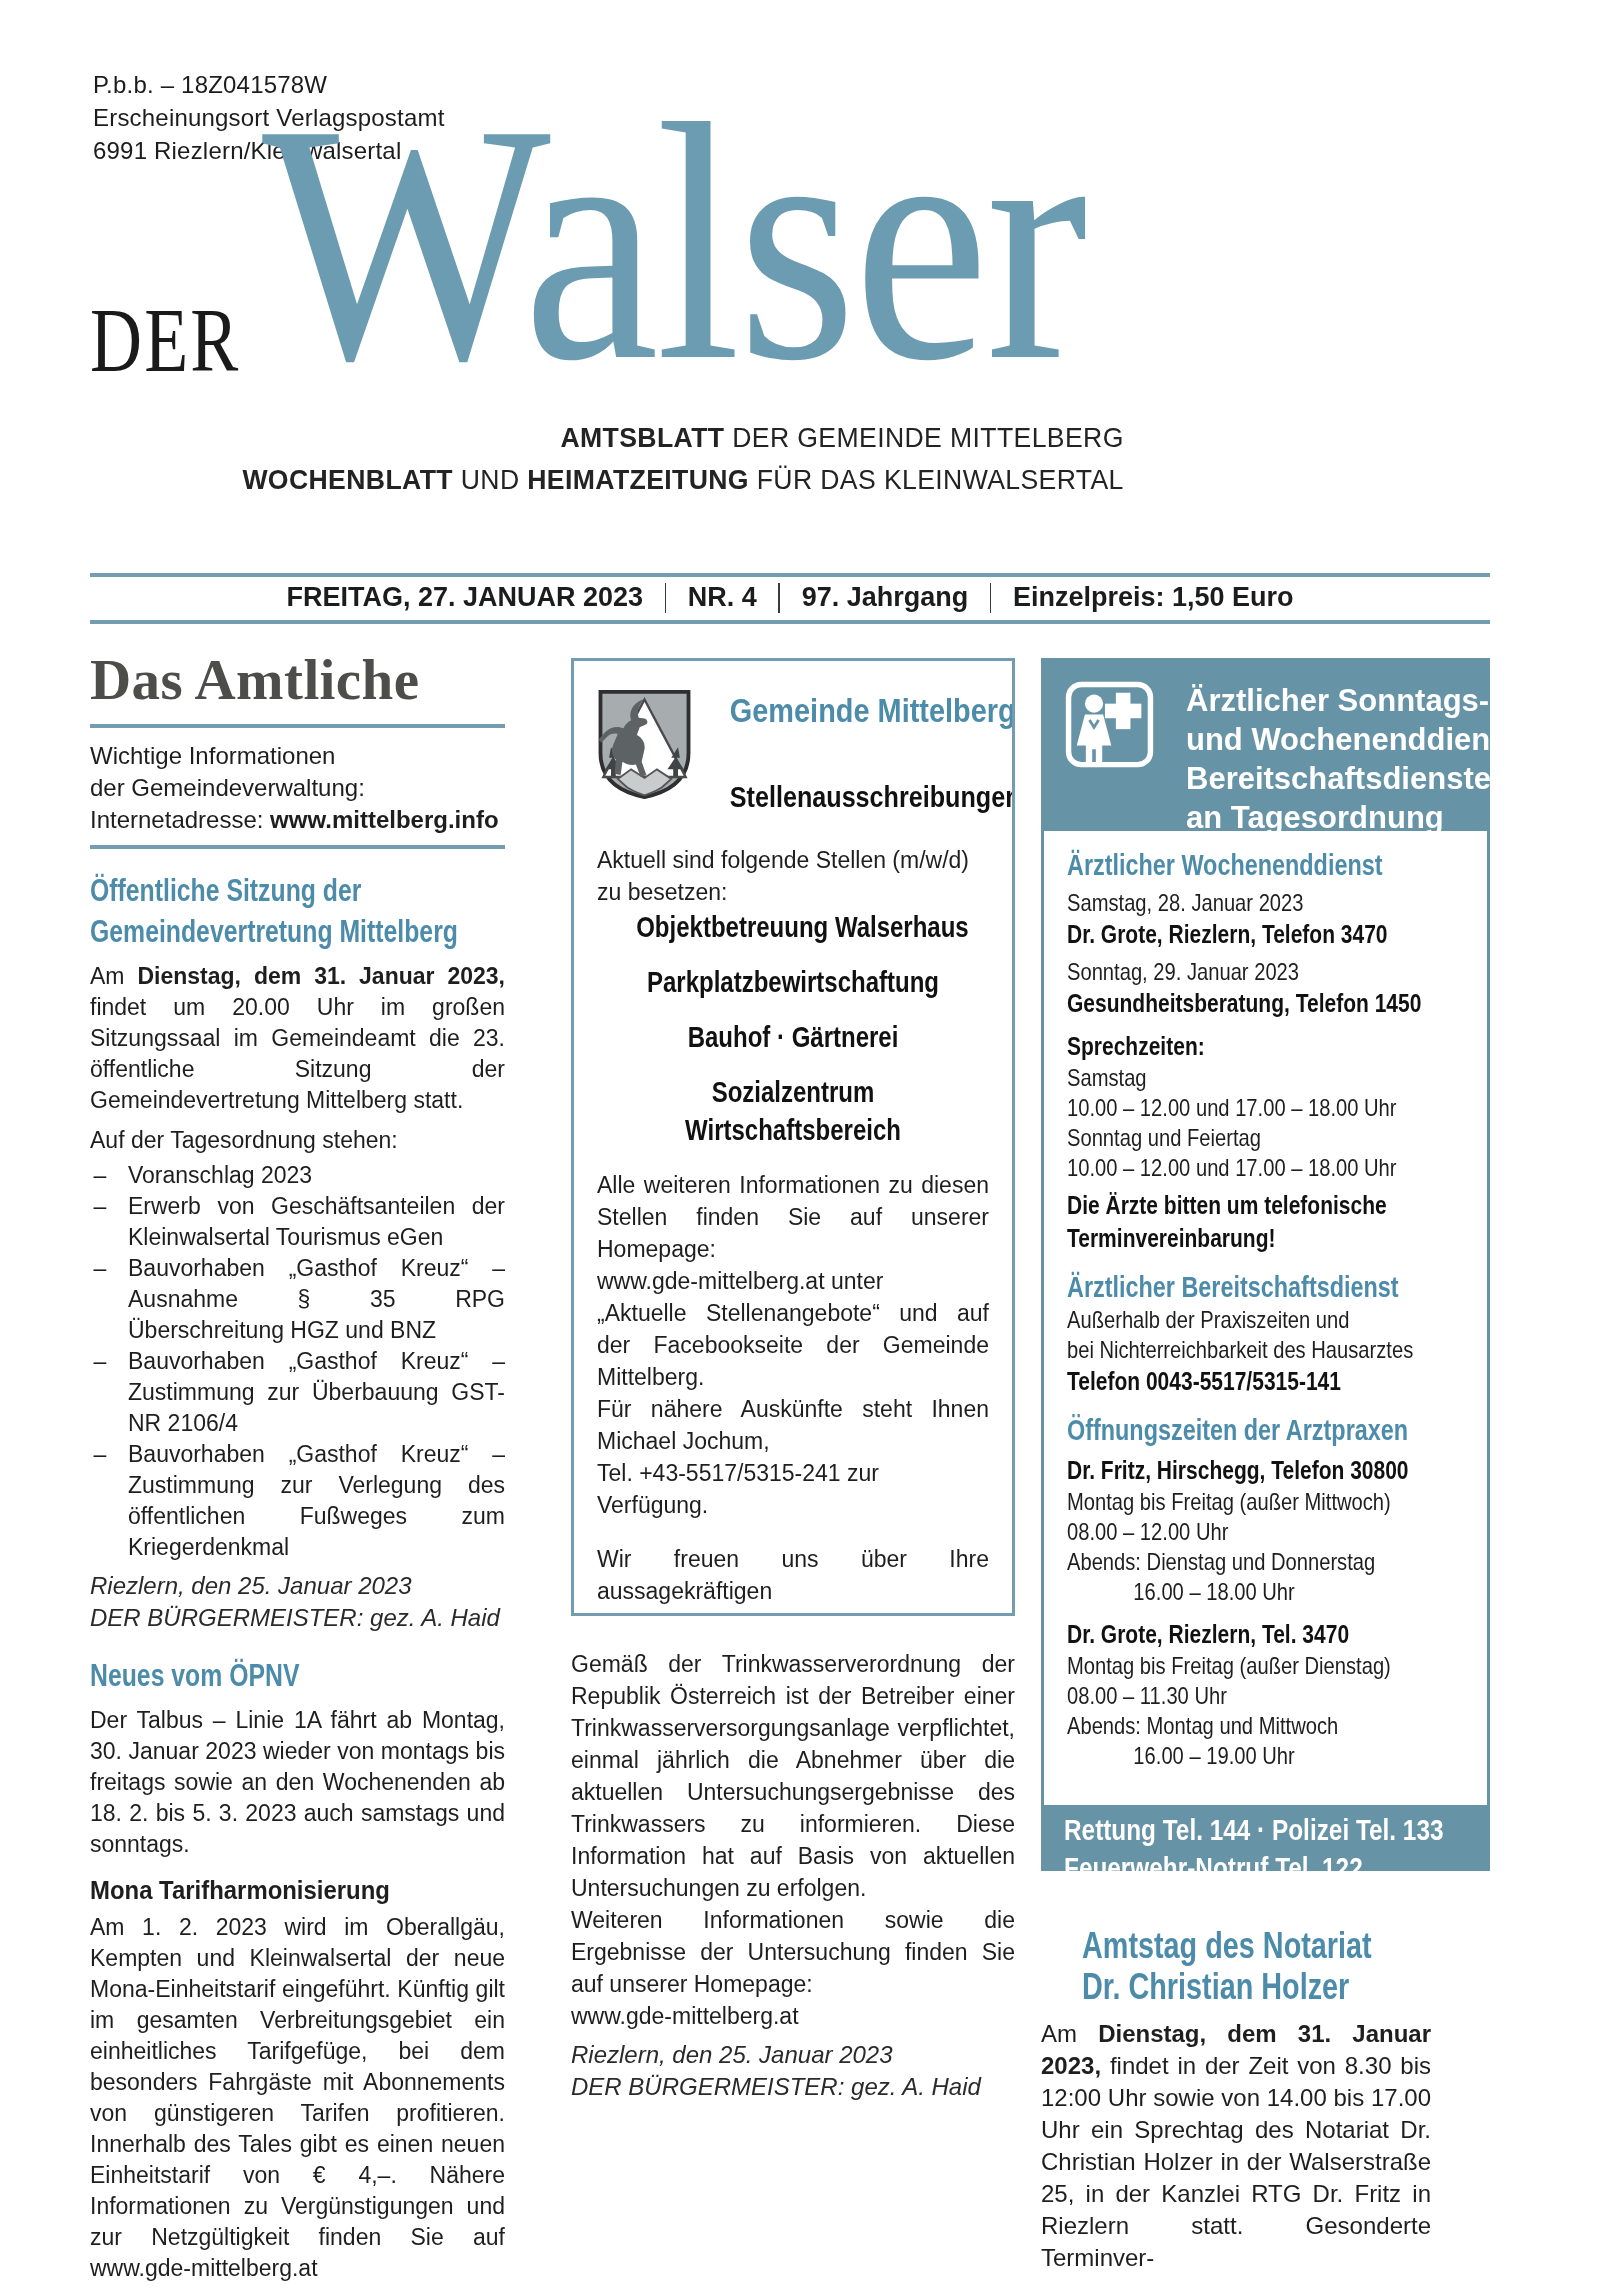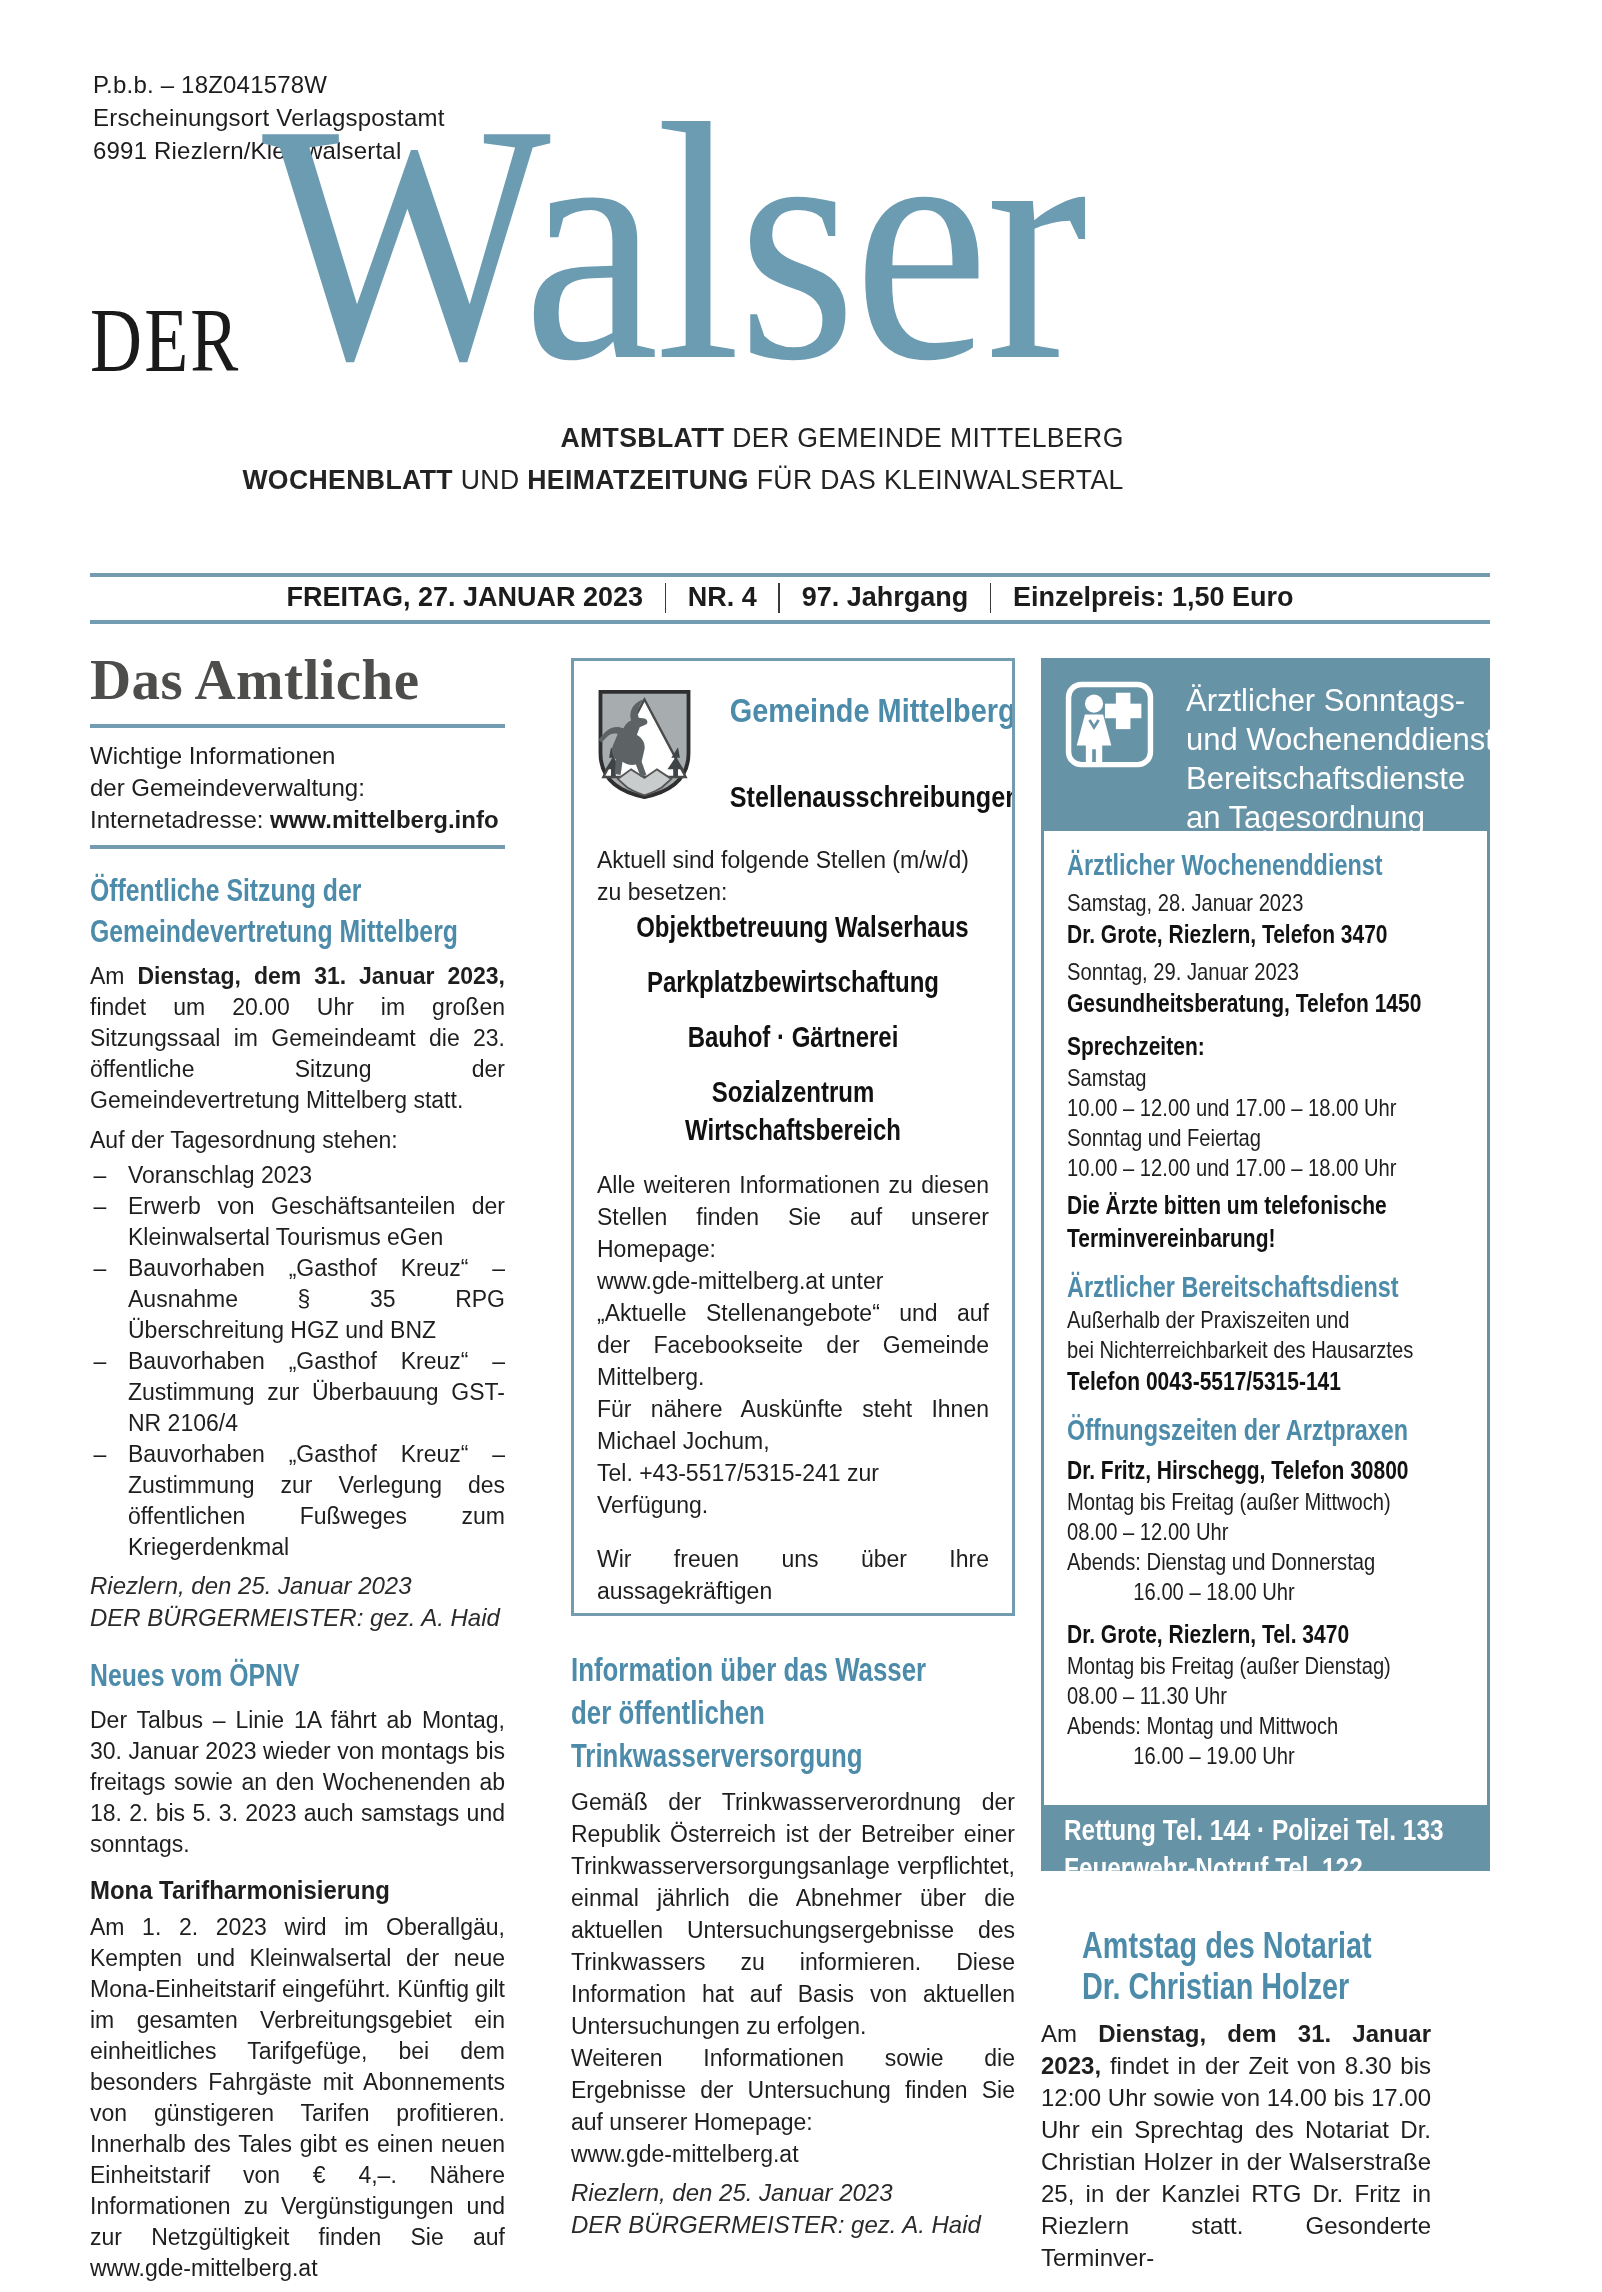--- a/index.html
+++ b/index.html
@@ -68,21 +68,21 @@
   .mhead{font-size:34px;line-height:43px;}
   .mhead .cond{transform:scaleX(.76);}
   .mid-art p{margin-top:9px;}
   .mid-art .p2{margin-top:0;}
 
   
   .col-right{position:absolute;left:1041px;top:658px;width:449px;}
   .rbox{width:449px;}
   .rhead{position:relative;height:173px;background:var(--band);padding:23px 0 0 145px;}
   .med-icon{position:absolute;left:23px;top:18px;width:91px;height:99px;}
-  .rh{color:#ffffff;font-weight:normal;font-size:31px;line-height:39px;transform:scaleX(.84);transform-origin:0 50%;white-space:nowrap;}
+  .rh{color:#ffffff;font-weight:bold;font-size:31px;line-height:39px;transform:scaleX(.84);transform-origin:0 50%;white-space:nowrap;}
   .rh.gap{margin-top:8px;}
   .rbody{height:974px;border-left:3.6px solid var(--band);border-right:3.6px solid var(--band);background:#fff;
          padding:16px 0 0 23px;overflow:hidden;}
   .rh1{color:var(--bluehead);font-weight:bold;font-size:30px;line-height:36px;transform:scaleX(.78);transform-origin:0 50%;white-space:nowrap;}
   .rline{font-size:24px;line-height:30px;transform:scaleX(.84);transform-origin:0 50%;white-space:nowrap;}
   .rname{font-size:25px;font-weight:bold;line-height:33px;transform:scaleX(.84);transform-origin:0 50%;white-space:nowrap;color:#111;}
   .ind{padding-left:79px;}
   .mt6{margin-top:5.4px;} .mt12{margin-top:10.7px;} .mt16{margin-top:14.3px;}
   .rfoot{height:66px;background:var(--band);padding:6.3px 0 0 23px;}
   .rfoot .fl{color:#fff;font-weight:bold;font-size:29px;line-height:38px;transform:scaleX(.84);transform-origin:0 50%;white-space:nowrap;}
@@ -195,25 +195,20 @@
       <div class="para just">Alle weiteren Informationen zu diesen Stellen finden Sie auf unserer Homepage:</div>
       <div>www.gde-mittelberg.at unter</div>
       <div class="just">„Aktuelle Stellenangebote“ und auf der Facebookseite der Gemeinde Mittelberg.</div>
       <div class="just">Für nähere Auskünfte steht Ihnen Michael Jochum,</div>
       <div>Tel. +43-5517/5315-241 zur Verfügung.</div>
       <div class="para just">Wir freuen uns über Ihre aussagekräftigen Bewerbungsunterlagen an die Gemeinde Mittelberg, A-6991 Riezlern, Walserstraße 52.</div>
 
     </div>
 
     <div class="mid-art">
-      <div class="mhead bluehead">
-        <span class="cond">Information über das Wasser</span>
-        <span class="cond">der öffentlichen</span>
-        <span class="cond">Trinkwasserversorgung</span>
-      </div>
       <p class="just">Gemäß der Trinkwasserverordnung der Republik Österreich ist der Betreiber einer Trinkwasserversorgungsanlage verpflichtet, einmal jährlich die Abnehmer über die aktuellen Untersuchungsergebnisse des Trinkwassers zu informieren. Diese Information hat auf Basis von aktuellen Untersuchungen zu erfolgen.</p>
       <p class="just p2">Weiteren Informationen sowie die Ergebnisse der Untersuchung finden Sie auf unserer Homepage:</p>
       <div>www.gde-mittelberg.at</div>
       <div class="sigblock">
         <div class="ital">Riezlern, den 25. Januar 2023</div>
         <div class="ital">DER BÜRGERMEISTER: gez. A. Haid</div>
       </div>
     </div>
   </div>
 

